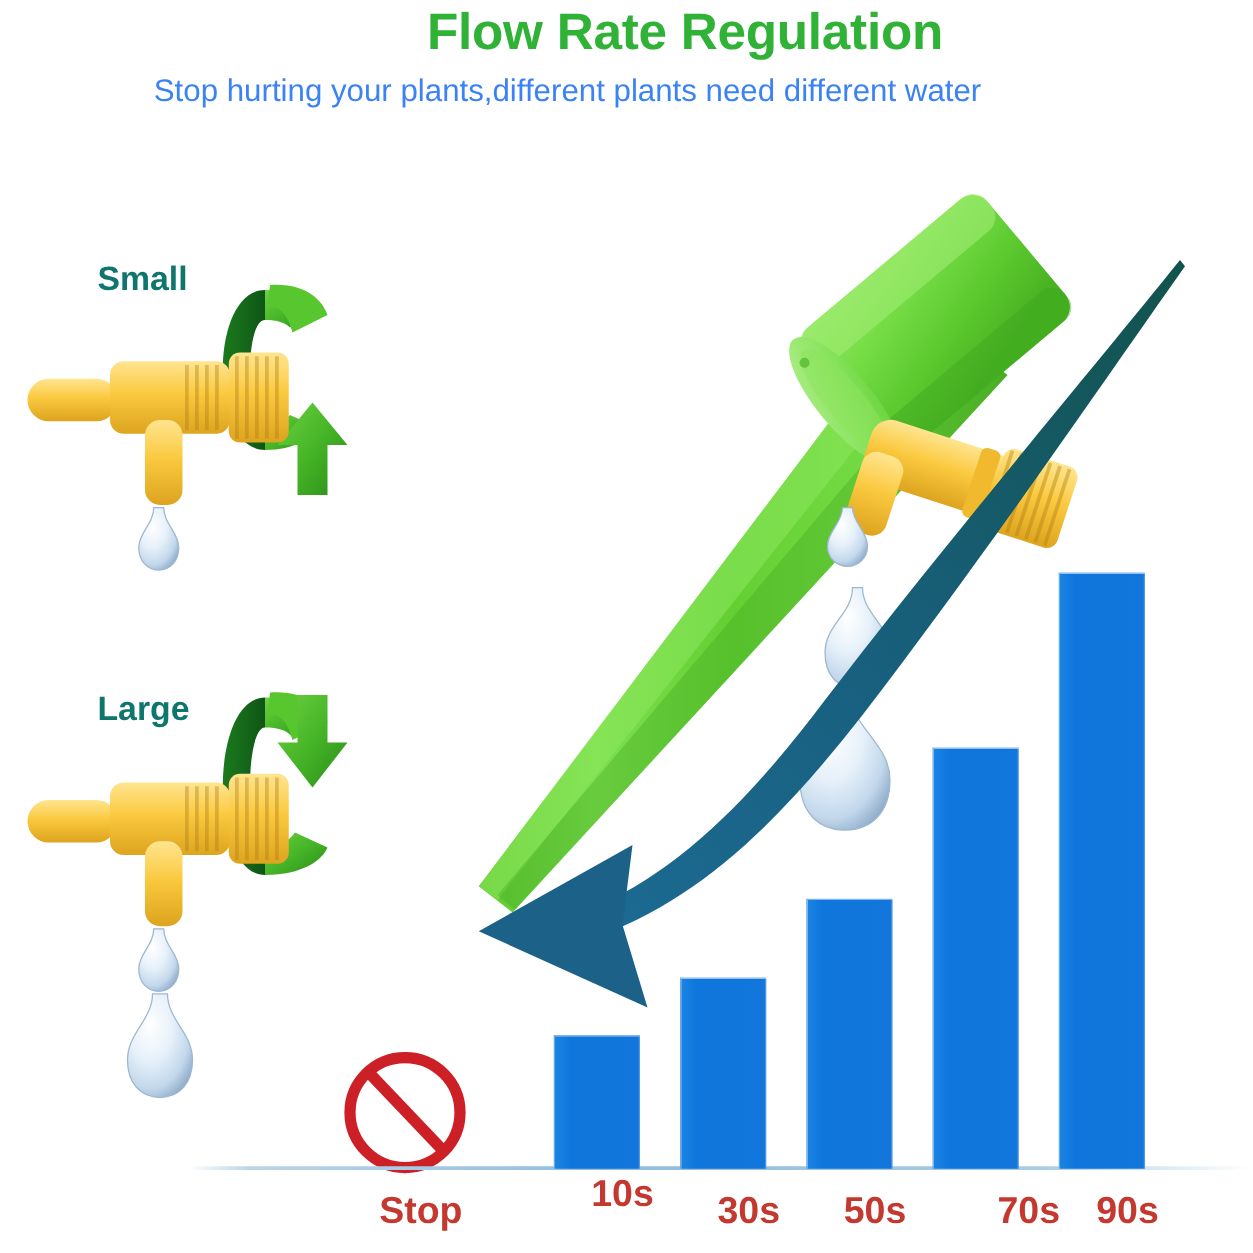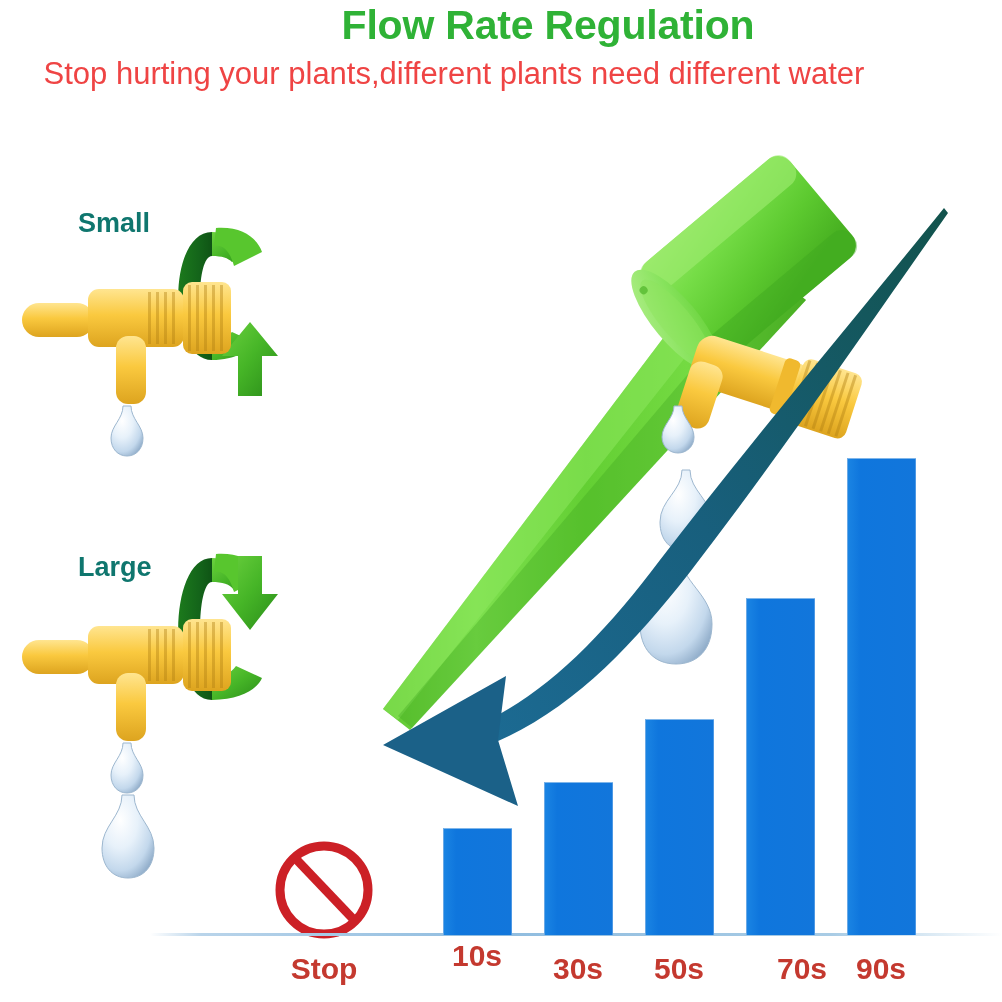--- a/index.html
+++ b/index.html
@@ -20,23 +20,23 @@
     text-align:center;
     font-size:41px;font-weight:bold;
     letter-spacing:-0.2px;
     color:#2fb236;
     white-space:nowrap;
     margin-left:47px;
   }
   .subtitle{
     position:absolute;left:0;top:58px;width:908px;
     text-align:center;
-    font-size:31px;
+    font-size:25px;
     line-height:31px;
-    color:#ef4444;
+    color:#3b82f6;
     white-space:nowrap;
   }
   .subtitle span{display:block;}
   .valve-label{
     position:absolute;
     font-size:27px;font-weight:bold;
     color:#0f766e;
     white-space:nowrap;
   }
 
@@ -50,21 +50,21 @@
     position:absolute;
     background:linear-gradient(90deg,#1a84e3 0%,#0f76dd 18%,#1276db 100%);
     box-shadow:inset -1px 0 0 rgba(255,255,255,.25);
     border-left:1px solid #6aa9e6;
     border-top:1px solid #7fb6ea;
   }
   .tick-label{
     position:absolute;
     font-size:30px;font-weight:bold;
     color:#c4392f;
-    text-align:center;
+    text-align:right;
     white-space:nowrap;
   }
   .nosign{position:absolute;}
 
   .svg-layer{position:absolute;left:0;top:0;width:1002px;height:1002px;pointer-events:none;}
 </style>
 </head>
 <body>
 
 <div id="stage">

